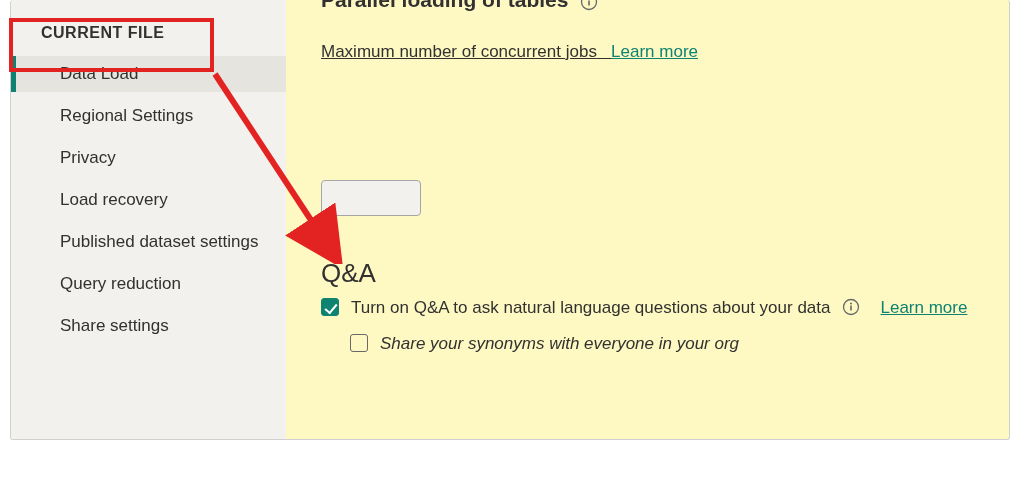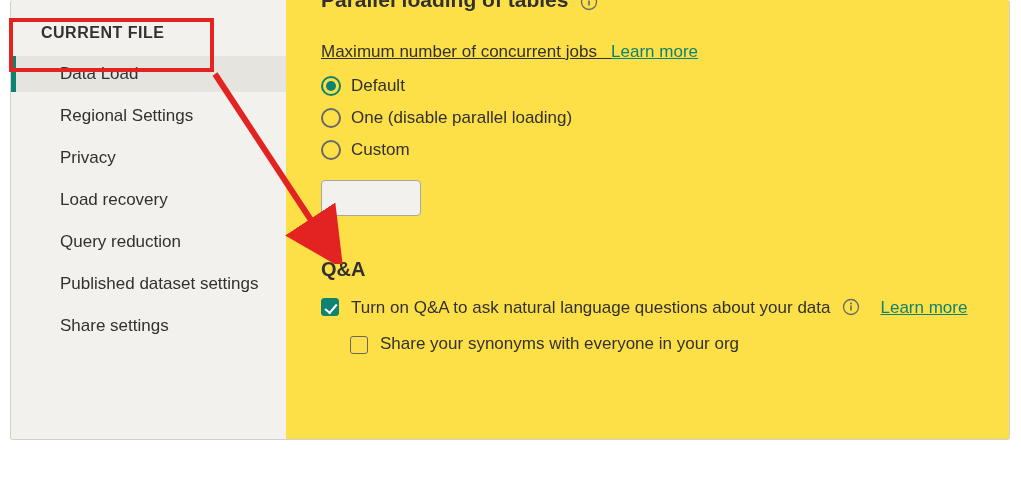--- a/index.html
+++ b/index.html
@@ -1,18 +1,18 @@
 <!DOCTYPE html>
 <html><head>
 <meta charset="utf-8">
 <style>
   * { margin:0; padding:0; box-sizing:border-box; font-family:"Segoe UI",Arial,sans-serif; }
   body { background:#fff; width:1021px; height:500px; overflow:hidden; position:relative; }
 
-  .panel { position:absolute; left:10px; top:0; width:1000px; height:440px; border:1px solid #d0d0d0; border-radius:3px; border-top:none; background:#fde047; overflow:hidden; }
+  .panel { position:absolute; left:10px; top:0; width:1000px; height:440px; border:1px solid #d0d0d0; border-radius:3px; border-top:none; background:#fef9c3; overflow:hidden; }
 
   .sidebar { position:absolute; left:0; top:0; width:275px; height:100%; background:#f2f1ed; padding-top:10px; }
   .sidebar-header { font-weight:700; font-size:16px; color:#323130; padding:14px 0 14px 30px; letter-spacing:.5px; }
   .sidebar-item { font-size:17px; color:#323130; padding:8px 16px 8px 44px; border-left:5px solid transparent; cursor:pointer; margin-bottom:6px; }
   .sidebar-item.active { background:#e6e4de; border-left:5px solid #0f8371; }
 
   .content { position:absolute; left:310px; top:0; right:10px; bottom:0; }
 
   .section-title-partial { font-size:21px; font-weight:600; color:#323130; position:absolute; top:-12px; left:0; }
   .info-icon { display:inline-block; width:18px; height:18px; margin-left:6px; vertical-align:middle; }
@@ -22,80 +22,64 @@
 
   .radio-group { position:absolute; top:76px; left:0; }
   .radio-row { display:flex; align-items:center; margin-bottom:12px; font-size:17px; color:#323130; cursor:pointer; }
   .radio-outer { width:20px; height:20px; border:2px solid #686868; border-radius:50%; margin-right:10px; display:flex; align-items:center; justify-content:center; flex-shrink:0; }
   .radio-row.selected .radio-outer { border-color:#0f8371; }
   .radio-inner { width:10px; height:10px; background:#0f8371; border-radius:50%; display:none; }
   .radio-row.selected .radio-inner { display:block; }
 
   .num-input { position:absolute; top:180px; left:0; width:100px; height:36px; border:1px solid #a6a6a6; border-radius:4px; background:#f2f1ed; }
 
-  .qa-heading { position:absolute; top:258px; left:0; font-size:20px; font-weight:700; color:#323130; }
+  .qa-heading { position:absolute; top:258px; left:0; font-size:26px; font-weight:400; color:#323130; }
   .qa-row1 { position:absolute; top:298px; left:0; display:flex; font-size:17px; color:#323130; }
-  .qa-row2 { position:absolute; top:334px; left:29px; display:flex; align-items:flex-end; font-size:17px; color:#323130; }
+  .qa-row2 { position:absolute; top:334px; left:29px; display:flex; align-items:flex-start; font-size:17px; color:#323130;font-style:italic; }
   .chk { width:18px; height:18px; border:1.5px solid #686868; border-radius:3px; margin-right:12px; flex-shrink:0; cursor:pointer; position:relative; }
   .chk.checked { background:#0f8371; border-color:#0f8371; }
   .chk.checked::after { content:""; position:absolute; left:3px; top:5px; width:10px; height:5px; border-left:2px solid #fff; border-bottom:2px solid #fff; transform:rotate(-50deg); }
   .info-svg { width:18px; height:18px; margin:0 20px 0 12px; flex-shrink:0; }
 
   
   .red-box { position:absolute; left:9px; top:18px; width:205px; height:54px; border:4px solid #e32322; z-index:10; pointer-events:none; }
   .arrow-svg { position:absolute; left:160px; top:54px; width:200px; height:210px; z-index:11; pointer-events:none; }
 </style>
 </head>
 <body>
 
 <div class="panel">
   <div class="sidebar">
     <div class="sidebar-header">CURRENT FILE</div>
     <div class="sidebar-item active"><span>Data Load</span></div>
     <div class="sidebar-item"><span>Regional Settings</span></div>
     <div class="sidebar-item"><span>Privacy</span></div>
     <div class="sidebar-item"><span>Load recovery</span></div>
+    <div class="sidebar-item"><span>Published dataset settings</span></div>
     <div class="sidebar-item"><span>Query reduction</span></div>
-    <div class="sidebar-item"><span>Published dataset settings</span></div>
     <div class="sidebar-item"><span>Share settings</span></div>
   </div>
 
   <div class="content">
 
     <div class="section-title-partial">
       <span>Parallel loading of tables</span>
       <span class="info-icon">
         <svg viewBox="0 0 18 18">
             <circle cx="9" cy="9" r="7.5" fill="none" stroke="#686868" stroke-width="1.3"></circle>
             <circle cx="9" cy="5.5" r="1" fill="#686868"></circle>
             <rect x="8.2" y="7.5" width="1.6" height="5" fill="#686868"></rect>
           </svg>
       </span>
     </div>
 
     <div class="row-label">
       <span>Maximum number of concurrent jobs</span>&nbsp;&nbsp;&nbsp;<a class="learn-link">Learn more</a>
     </div>
 
-    <div class="radio-group">
-      <div class="radio-row selected">
-        <span class="radio-outer">
-            <span class="radio-inner"></span>
-          </span>
-        <span>Default</span>
-      </div>
-      <div class="radio-row">
-        <span class="radio-outer"></span>
-        <span>One (disable parallel loading)</span>
-      </div>
-      <div class="radio-row">
-        <span class="radio-outer"></span>
-        <span>Custom</span>
-      </div>
-    </div>
 
     <input class="num-input" value="" style="">
 
     <div class="qa-heading">Q&amp;A</div>
 
     <div class="qa-row1">
       <span class="chk checked"></span>
       <span>Turn on Q&amp;A to ask natural language questions about your data</span>
       <span class="info-svg">
         <svg viewBox="0 0 18 18">

